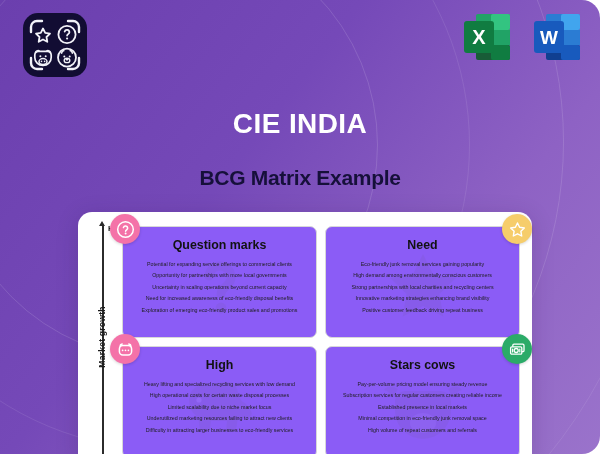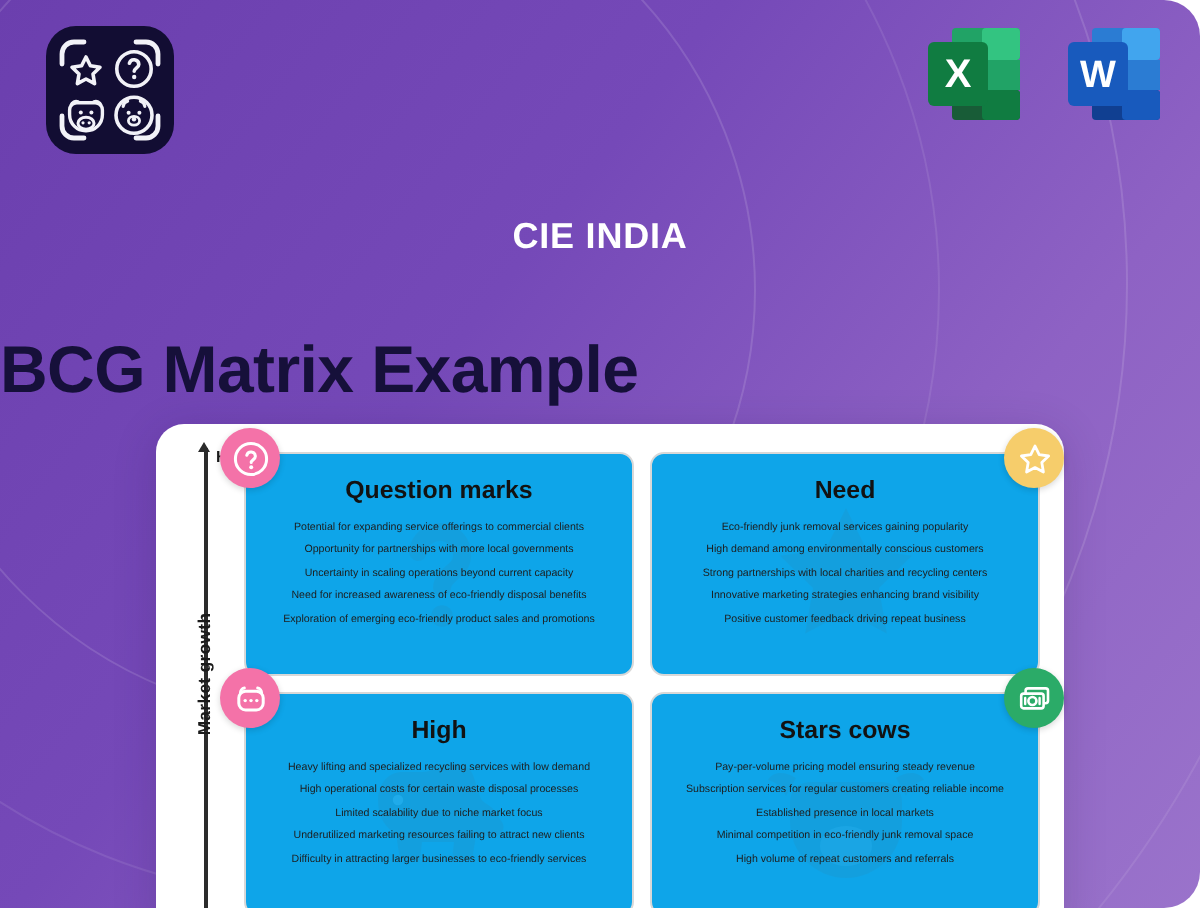--- a/index.html
+++ b/index.html
@@ -55,28 +55,29 @@
     display: flex; gap: 12px; align-items: flex-start;
   }
   .office-ico { width: 58px; height: 58px; position: relative; }
   .office-ico svg { display:block; width: 58px; height: 58px; }
 
   
   .kicker {
     position: absolute; left: 0; right: 0; top: 108px;
     text-align: center;
     color: #ffffff;
-    font-size: 18px;
+    font-size: 28px;
     font-weight: bold;
     letter-spacing: 0.4px;
   }
   .headline {
     position: absolute; left: 0; right: 0; top: 166px;
+    text-align: center;
     color: #16103a;
-    font-size: 33px;
+    font-size: 21px;
     font-weight: bold;
     letter-spacing: -0.3px;
   }
 
   
   .card {
     position: absolute;
     left: 78px; top: 212px;
     width: 454px; height: 252px;
     background: #ffffff;
@@ -123,21 +124,21 @@
     left: 44px; top: 14px;
     width: 398px; height: 232px;
     display: grid;
     grid-template-columns: 1fr 1fr;
     grid-template-rows: 1fr 1fr;
     gap: 8px 8px;
   }
 
   .quad {
     position: relative;
-    background: #0ea5e9;
+    background: #8b5cf6;
     border: 1px solid #d8d8d8;
     border-radius: 7px;
     overflow: visible;
     display: flex;
     flex-direction: column;
     align-items: center;
     padding-top: 11px;
   }
   .quad-watermark {
     position: absolute;

